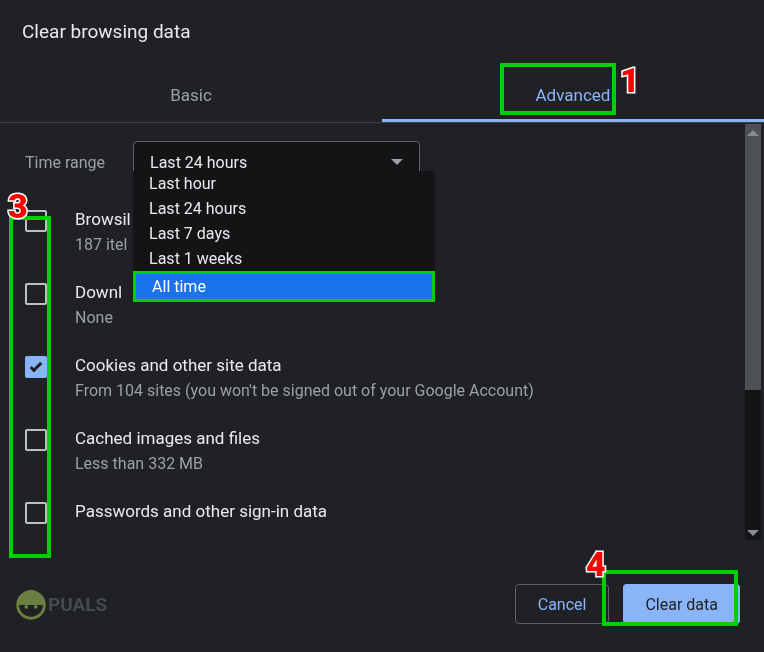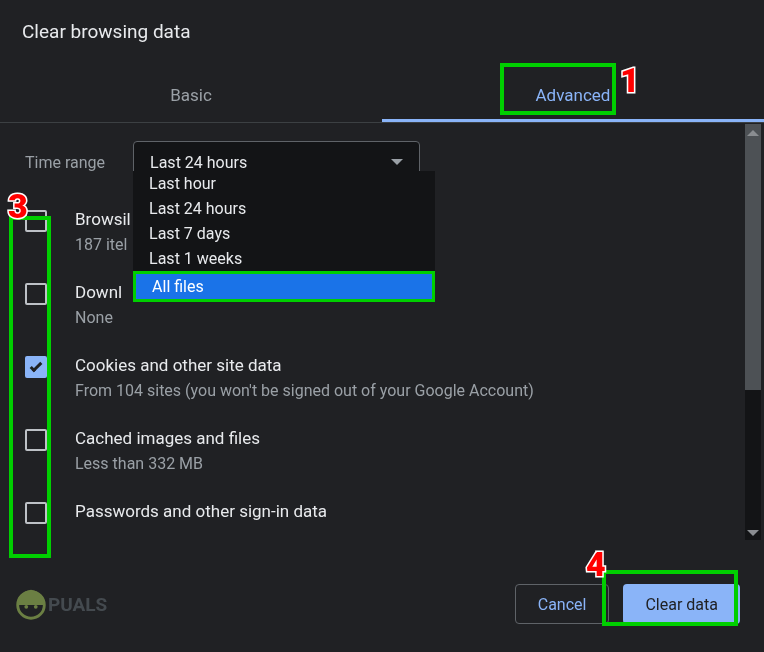--- a/index.html
+++ b/index.html
@@ -246,21 +246,21 @@
     <div class="select-box">
       <div class="select-current">
         <span>Last 24 hours</span>
         <span class="caret"></span>
       </div>
       <div class="select-dropdown">
         <div class="select-option">Last hour</div>
         <div class="select-option">Last 24 hours</div>
         <div class="select-option">Last 7 days</div>
         <div class="select-option">Last 1 weeks</div>
-        <div class="select-option highlighted">All files</div>
+        <div class="select-option highlighted">All time</div>
       </div>
     </div>
   </div>
 
   <div class="items">
     <div class="item">
       <div class="checkbox"></div>
       <div class="item-text">
         <div class="item-title">Browsil</div>
         <div class="item-sub">187 itel</div>

